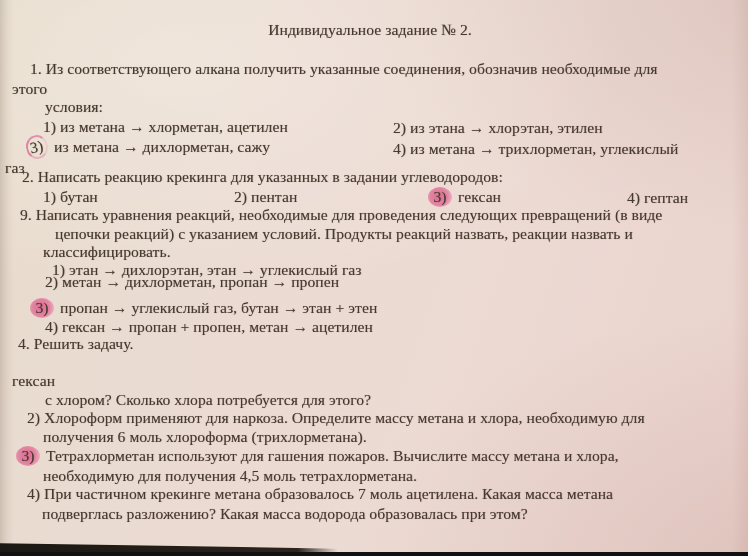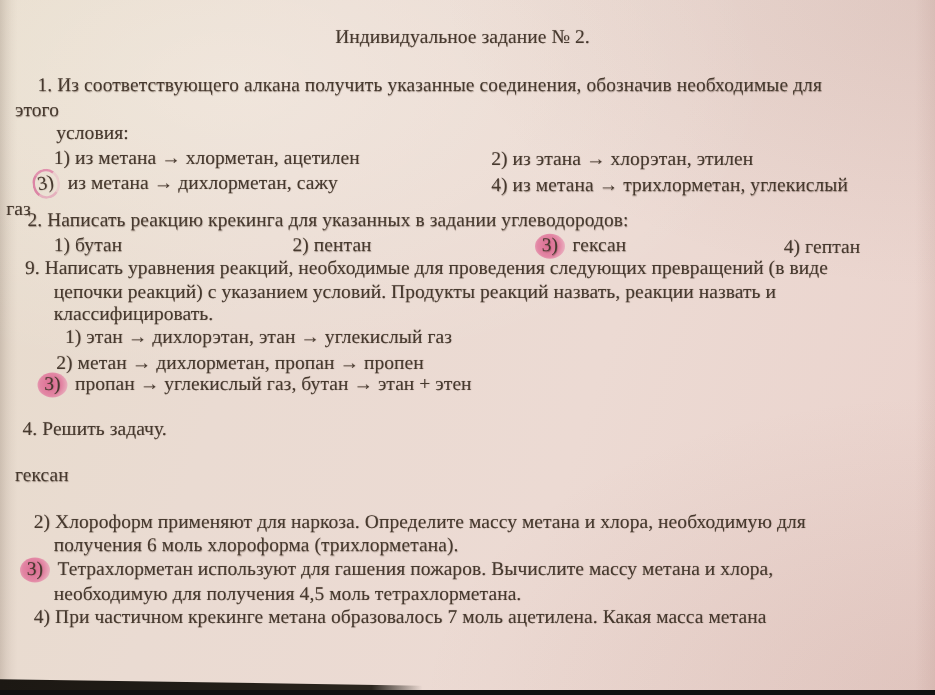--- a/index.html
+++ b/index.html
@@ -78,28 +78,31 @@
   <div class="ln" style="left:393px; top:139px">4) из метана → трихлорметан, углекислый</div>
   <div class="ln" style="left:5px; top:158px">газ</div>
 
   <div class="ln" style="left:22px; top:167px">2. Написать реакцию крекинга для указанных в задании углеводородов:</div>
   <div class="ln" style="left:43px; top:187px">1) бутан</div>
   <div class="ln" style="left:234px; top:187px">2) пентан</div>
   <div class="ln" style="left:432px; top:187px"><span class="num-fill">3)</span> <span>гексан</span></div>
   <div class="ln" style="left:627px; top:188px">4) гептан</div>
 
   <div class="ln" style="left:20px; top:205px">9. Написать уравнения реакций, необходимые для проведения следующих превращений (в виде</div>
-  <div class="ln" style="left:43px; top:224px">цепочки реакций) с указанием условий. Продукты реакций назвать, реакции назвать и</div>
+  <div class="ln" style="left:55px; top:224px">цепочки реакций) с указанием условий. Продукты реакций назвать, реакции назвать и</div>
   <div class="ln" style="left:43px; top:242px">классифицировать.</div>
   <div class="ln" style="left:52px; top:260px">1) этан → дихлорэтан, этан → углекислый газ</div>
-  <div class="ln" style="left:45px; top:281px">2) метан → дихлорметан, пропан → пропен</div>
+  <div class="ln" style="left:45px; top:272px">2) метан → дихлорметан, пропан → пропен</div>
   <div class="ln" style="left:34px; top:298px"><span class="num-fill">3)</span> <span>пропан → углекислый газ, бутан → этан + этен</span></div>
+  <div class="ln" style="left:45px; top:317px">4) гексан → пропан + пропен, метан → ацетилен</div>
 
   <div class="ln" style="left:18px; top:334px">4. Решить задачу.</div>
   <div class="ln" style="left:12px; top:371px">гексан</div>
+  <div class="ln" style="left:45px; top:390px">с хлором? Сколько хлора потребуется для этого?</div>
   <div class="ln" style="left:27px; top:408px">2) Хлороформ применяют для наркоза. Определите массу метана и хлора, необходимую для</div>
   <div class="ln" style="left:43px; top:427px">получения 6 моль хлороформа (трихлорметана).</div>
   <div class="ln" style="left:20px; top:446px"><span class="num-fill">3)</span> <span>Тетрахлорметан используют для гашения пожаров. Вычислите массу метана и хлора,</span></div>
   <div class="ln" style="left:43px; top:466px">необходимую для получения 4,5 моль тетрахлорметана.</div>
   <div class="ln" style="left:27px; top:484px">4) При частичном крекинге метана образовалось 7 моль ацетилена. Какая масса метана</div>
+  <div class="ln" style="left:42px; top:504px">подверглась разложению? Какая масса водорода образовалась при этом?</div>
 
   <div class="table-shadow"></div>
 </div>
 
 </body></html>

